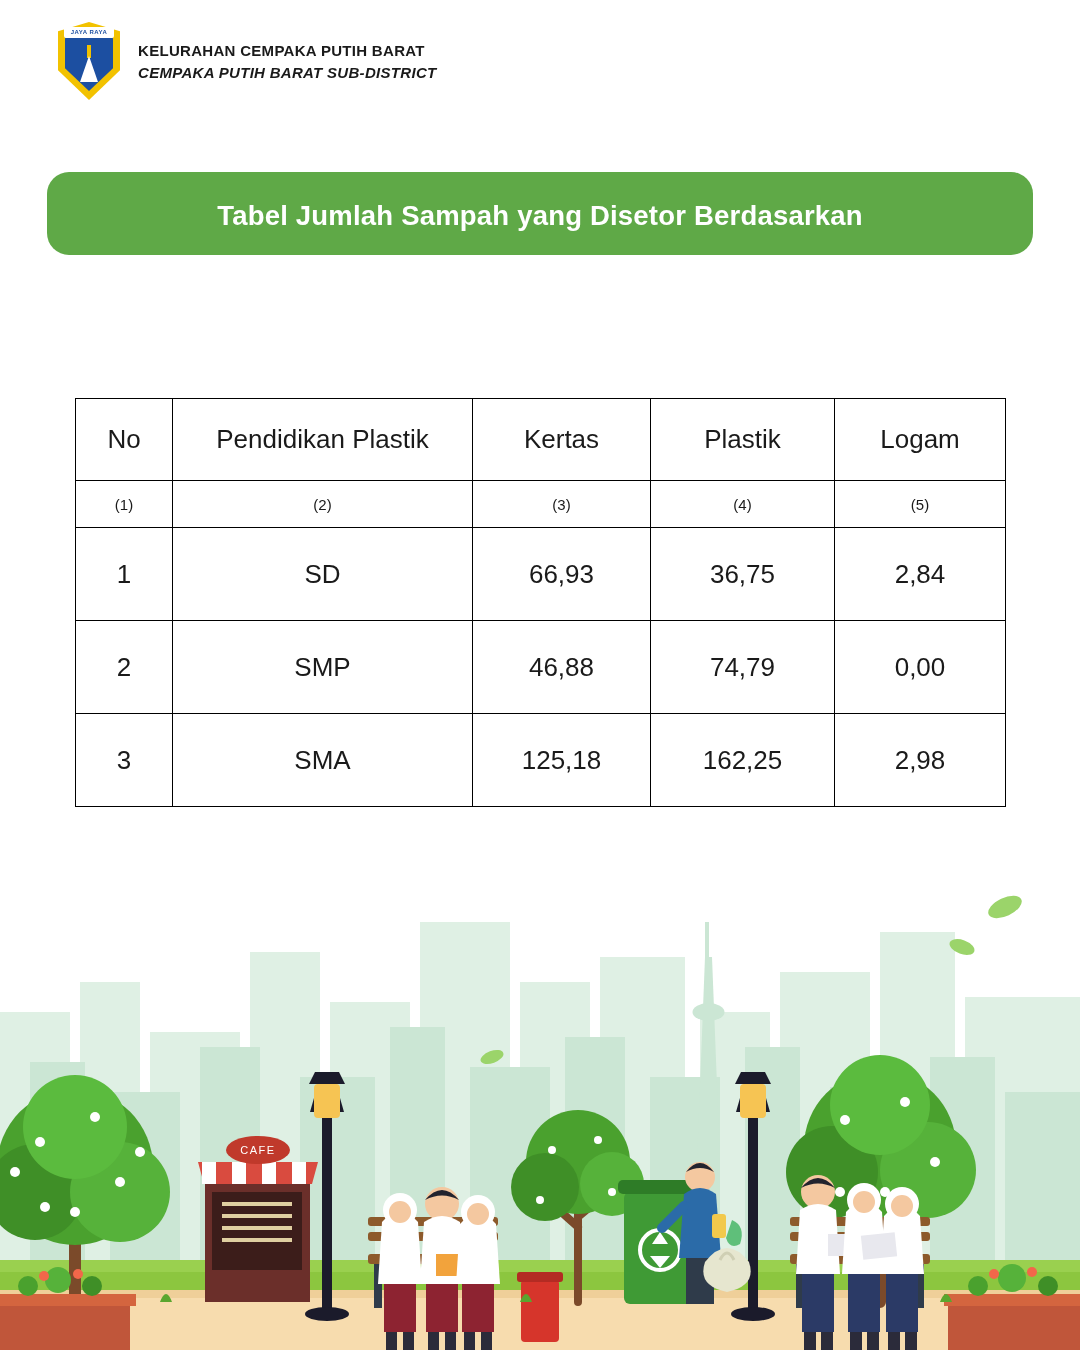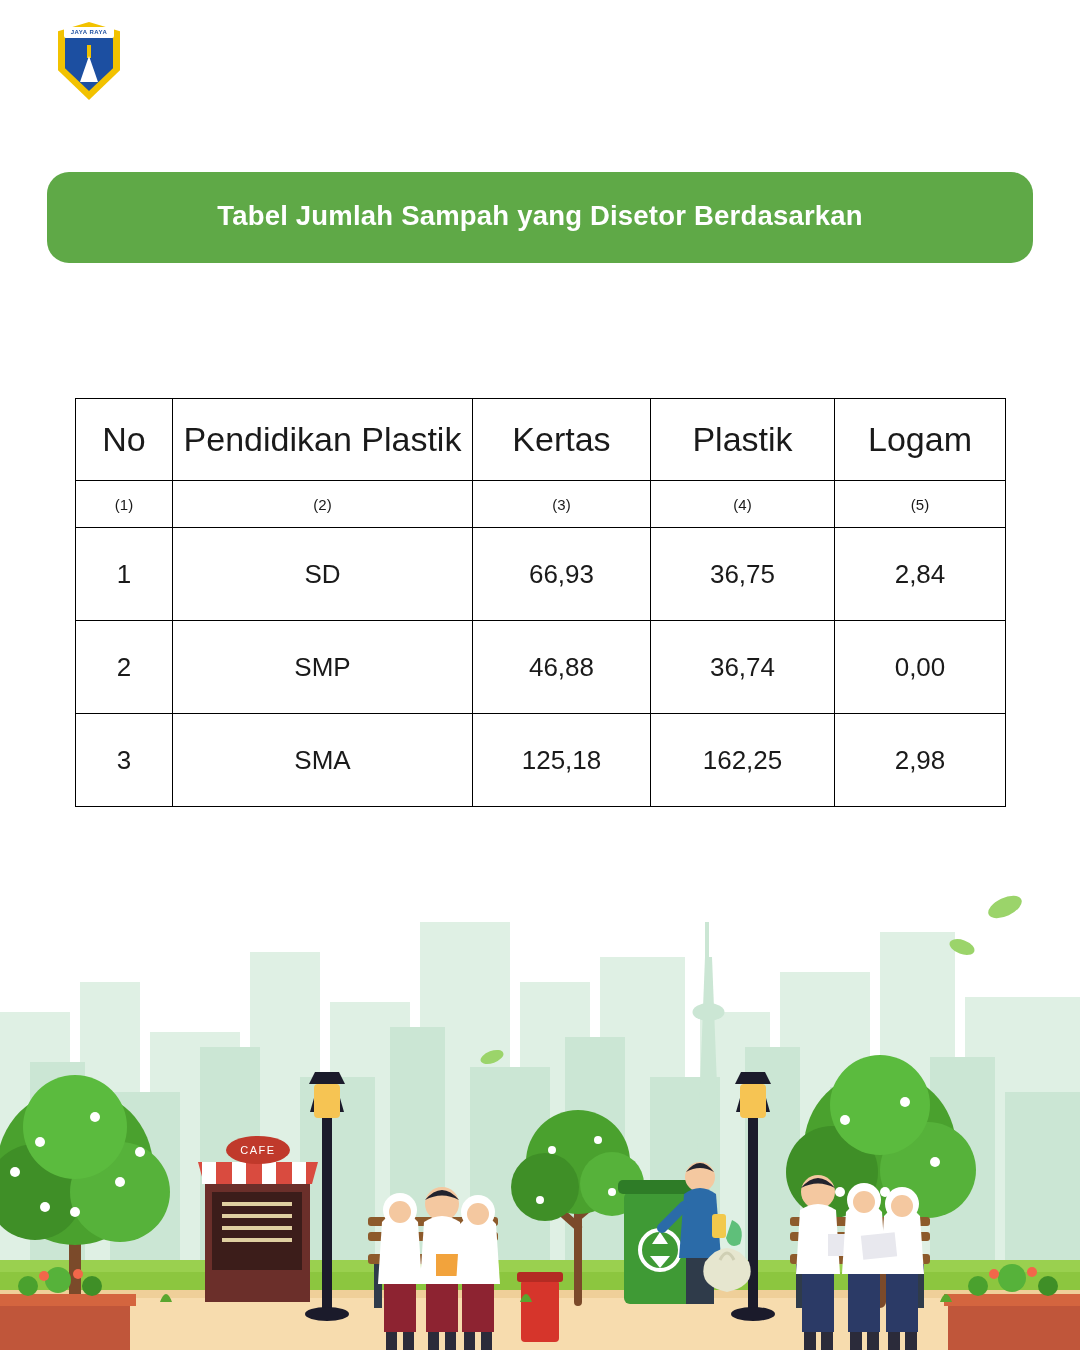--- a/index.html
+++ b/index.html
@@ -99,21 +99,21 @@
   }
 
   
   .title-banner {
     position: absolute;
     top: 172px;
     left: 47px;
     width: 986px;
     background: #5fa947;
     border-radius: 22px;
-    padding: 25px 40px 28px 40px;
+    padding: 25px 40px 20px 40px;
     text-align: center;
   }
   .title-banner .t {
     color: #ffffff;
     font-weight: bold;
     font-size: 27.5px;
     line-height: 38px;
     letter-spacing: 0.2px;
   }
 
@@ -136,21 +136,21 @@
     color: #111111;
   }
   col.c1 { width: 97px; }
   col.c2 { width: 300px; }
   col.c3 { width: 178px; }
   col.c4 { width: 184px; }
   col.c5 { width: 171px; }
 
   tr.head td {
     height: 82px;
-    font-size: 34px;
+    font-size: 26px;
     color: #1a1a1a;
   }
   tr.numrow td {
     height: 47px;
     font-size: 15px;
     color: #1a1a1a;
   }
   tr.data td {
     height: 93px;
     font-size: 26px;
@@ -183,20 +183,24 @@
 
 <div class="page">
 
   <div class="header">
     <div class="logo">
       <div class="shield"></div>
       <div class="inner"></div>
       <div class="mon-top"></div>
       <div class="mon"></div>
       <div class="ribbon">JAYA RAYA</div>
+    </div>
+    <div class="header-text">
+      <div class="line1">KELURAHAN CEMPAKA PUTIH BARAT</div>
+      <div class="line2">CEMPAKA PUTIH BARAT SUB-DISTRICT</div>
     </div>
   </div>
 
   <div class="title-banner">
     <div class="t">Tabel Jumlah Sampah yang Disetor Berdasarkan</div>
   </div>
 
   <div class="table-wrap">
     <table>
       <colgroup>
@@ -225,21 +229,21 @@
           <td>1</td>
           <td>SD</td>
           <td>66,93</td>
           <td>36,75</td>
           <td>2,84</td>
         </tr>
         <tr class="data">
           <td>2</td>
           <td>SMP</td>
           <td>46,88</td>
-          <td>36,74</td>
+          <td>74,79</td>
           <td>0,00</td>
         </tr>
         <tr class="data">
           <td>3</td>
           <td>SMA</td>
           <td>125,18</td>
           <td>162,25</td>
           <td>2,98</td>
         </tr>
       </tbody>

